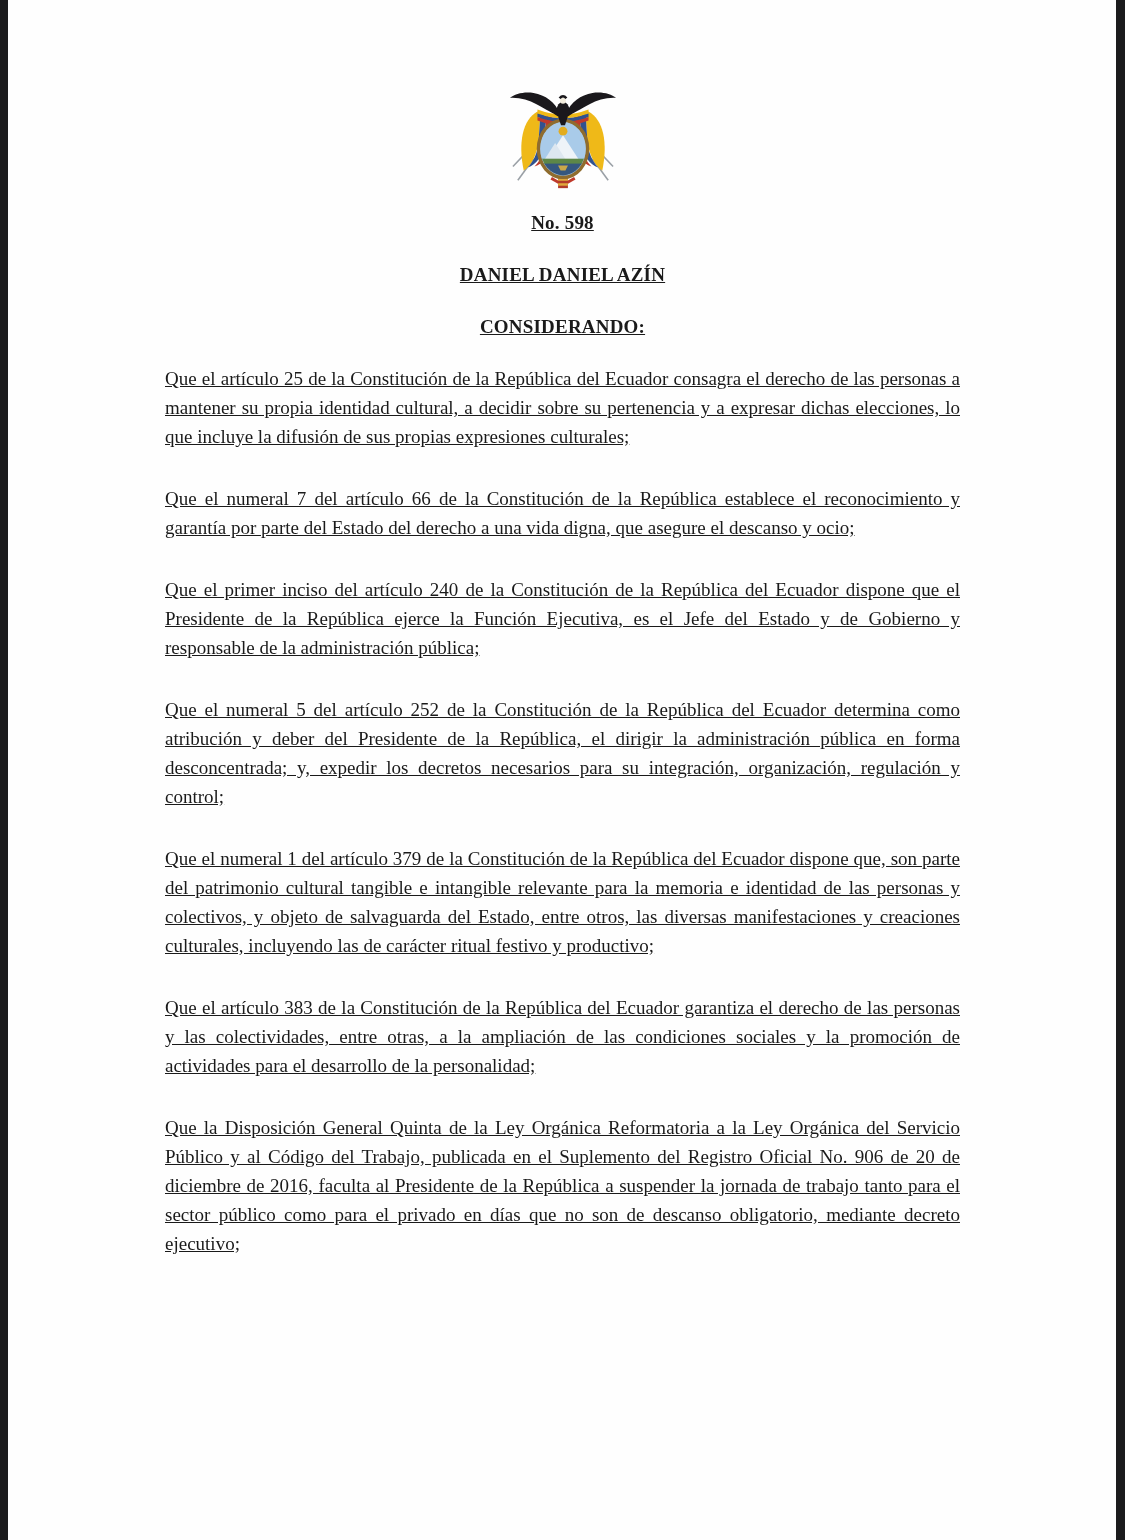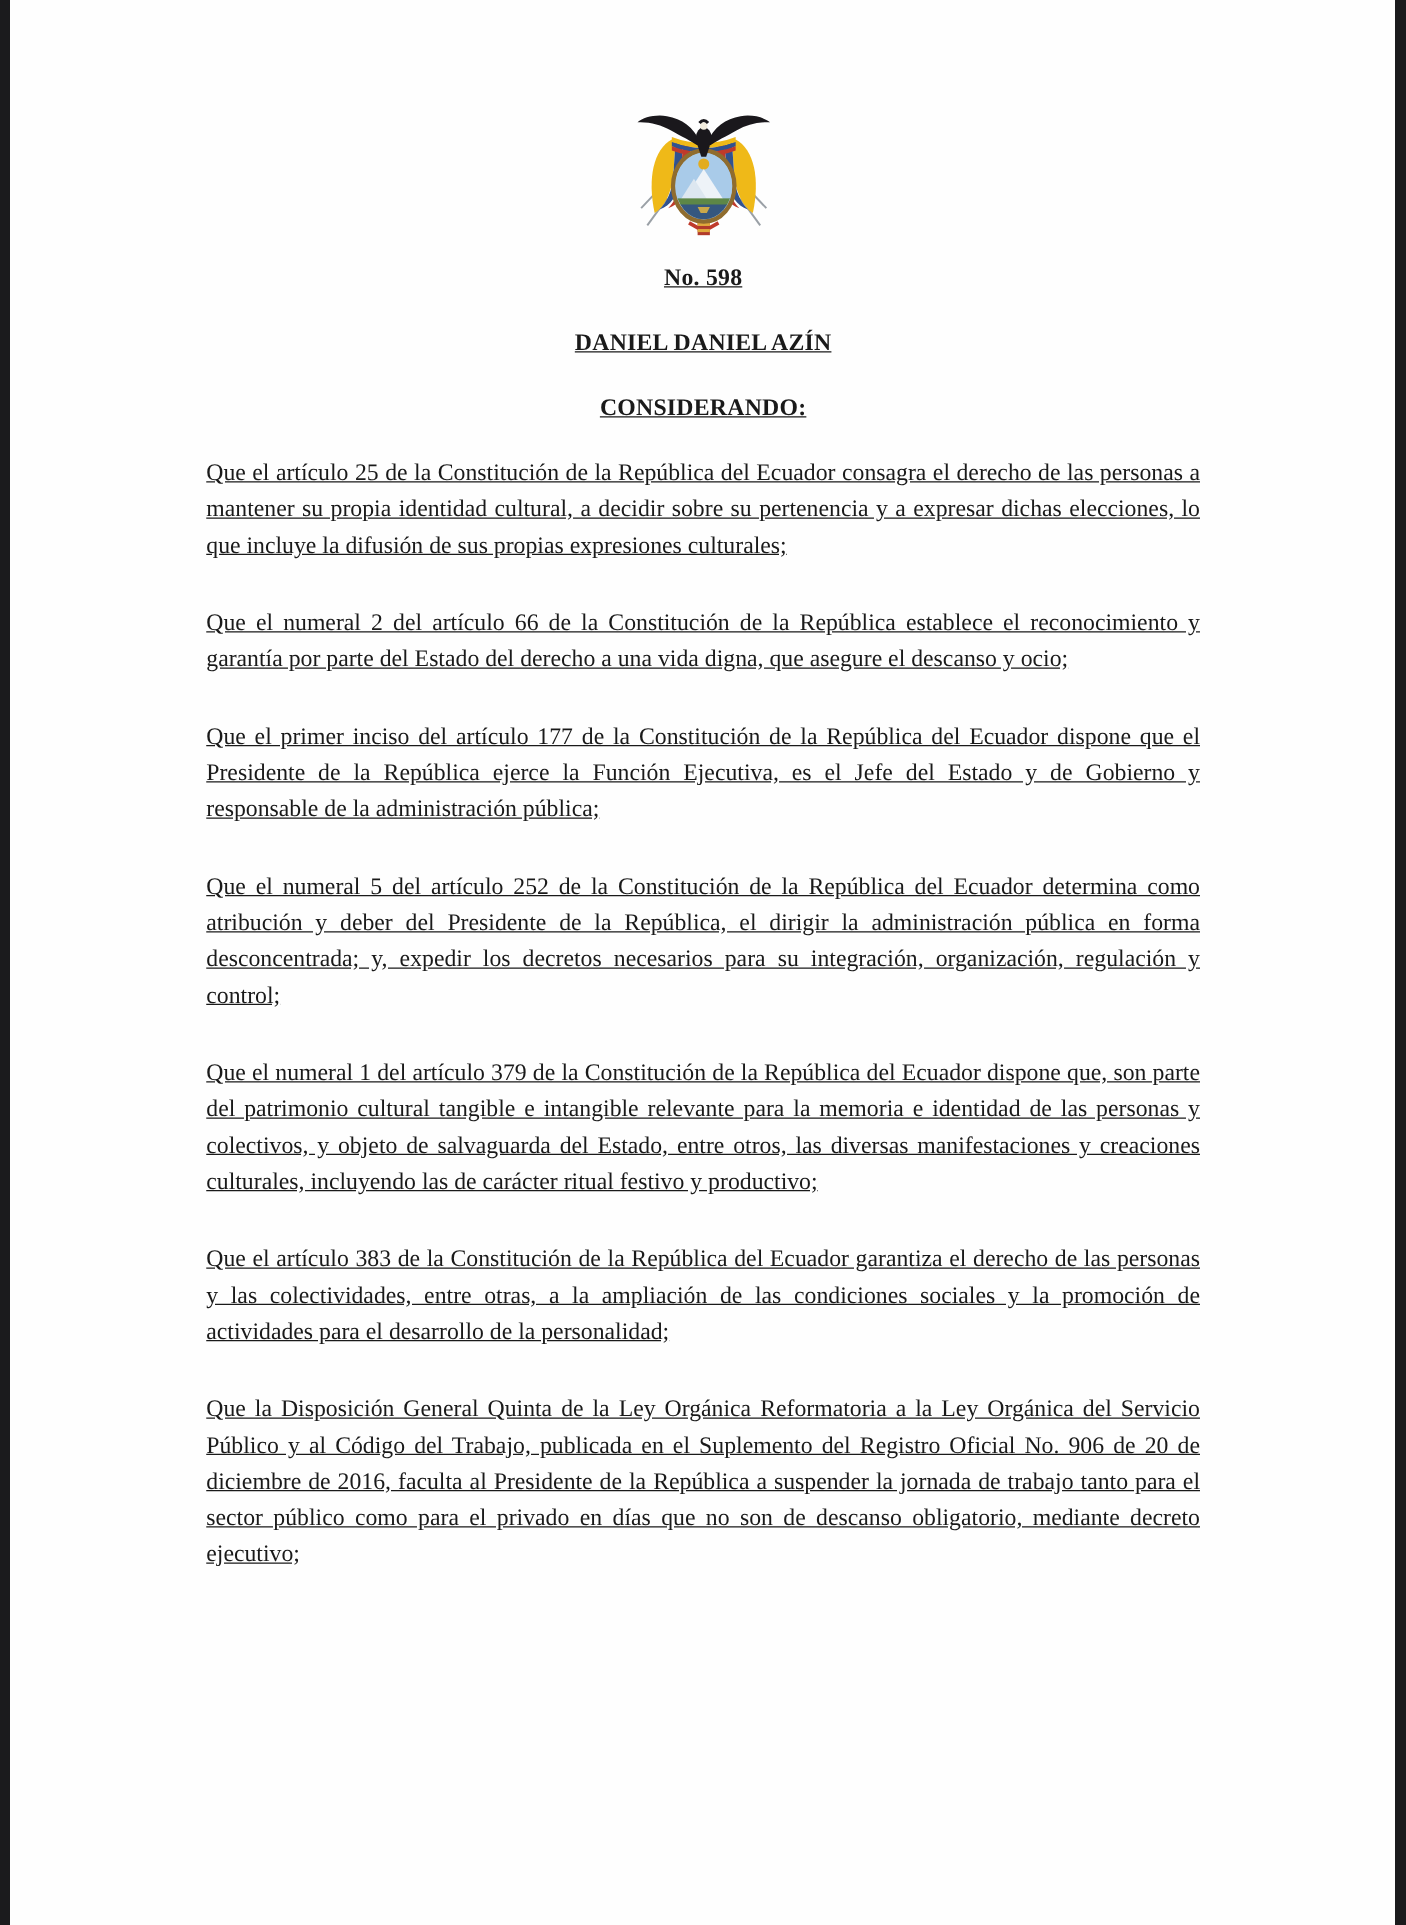--- a/index.html
+++ b/index.html
@@ -122,22 +122,22 @@
         <path d="M56.5,10.5 Q60,6.5 63.5,10.5" stroke="#1a181c" stroke-width="2.5" fill="none"></path>
       </g>
     </svg>
 
     <div class="doc-heading first">No. 598</div>
     <div class="doc-heading">DANIEL DANIEL AZÍN</div>
     <div class="doc-heading">CONSIDERANDO:</div>
 
     <div class="paragraphs">
       <p>Que el artículo 25 de la Constitución de la República del Ecuador consagra el derecho de las personas a mantener su propia identidad cultural, a decidir sobre su pertenencia y a expresar dichas elecciones, lo que incluye la difusión de sus propias expresiones culturales;</p>
-      <p>Que el numeral 2 del artículo 66 de la Constitución de la República establece el reconocimiento y garantía por parte del Estado del derecho a una vida digna, que asegure el descanso y ocio;</p>
-      <p>Que el primer inciso del artículo 177 de la Constitución de la República del Ecuador dispone que el Presidente de la República ejerce la Función Ejecutiva, es el Jefe del Estado y de Gobierno y responsable de la administración pública;</p>
+      <p>Que el numeral 7 del artículo 66 de la Constitución de la República establece el reconocimiento y garantía por parte del Estado del derecho a una vida digna, que asegure el descanso y ocio;</p>
+      <p>Que el primer inciso del artículo 240 de la Constitución de la República del Ecuador dispone que el Presidente de la República ejerce la Función Ejecutiva, es el Jefe del Estado y de Gobierno y responsable de la administración pública;</p>
       <p>Que el numeral 5 del artículo 252 de la Constitución de la República del Ecuador determina como atribución y deber del Presidente de la República, el dirigir la administración pública en forma desconcentrada; y, expedir los decretos necesarios para su integración, organización, regulación y control;</p>
       <p>Que el numeral 1 del artículo 379 de la Constitución de la República del Ecuador dispone que, son parte del patrimonio cultural tangible e intangible relevante para la memoria e identidad de las personas y colectivos, y objeto de salvaguarda del Estado, entre otros, las diversas manifestaciones y creaciones culturales, incluyendo las de carácter ritual festivo y productivo;</p>
       <p>Que el artículo 383 de la Constitución de la República del Ecuador garantiza el derecho de las personas y las colectividades, entre otras, a la ampliación de las condiciones sociales y la promoción de actividades para el desarrollo de la personalidad;</p>
       <p>Que la Disposición General Quinta de la Ley Orgánica Reformatoria a la Ley Orgánica del Servicio Público y al Código del Trabajo, publicada en el Suplemento del Registro Oficial No. 906 de 20 de diciembre de 2016, faculta al Presidente de la República a suspender la jornada de trabajo tanto para el sector público como para el privado en días que no son de descanso obligatorio, mediante decreto ejecutivo;</p>
     </div>
 
   </div>
 </div>
 
 </body></html>

